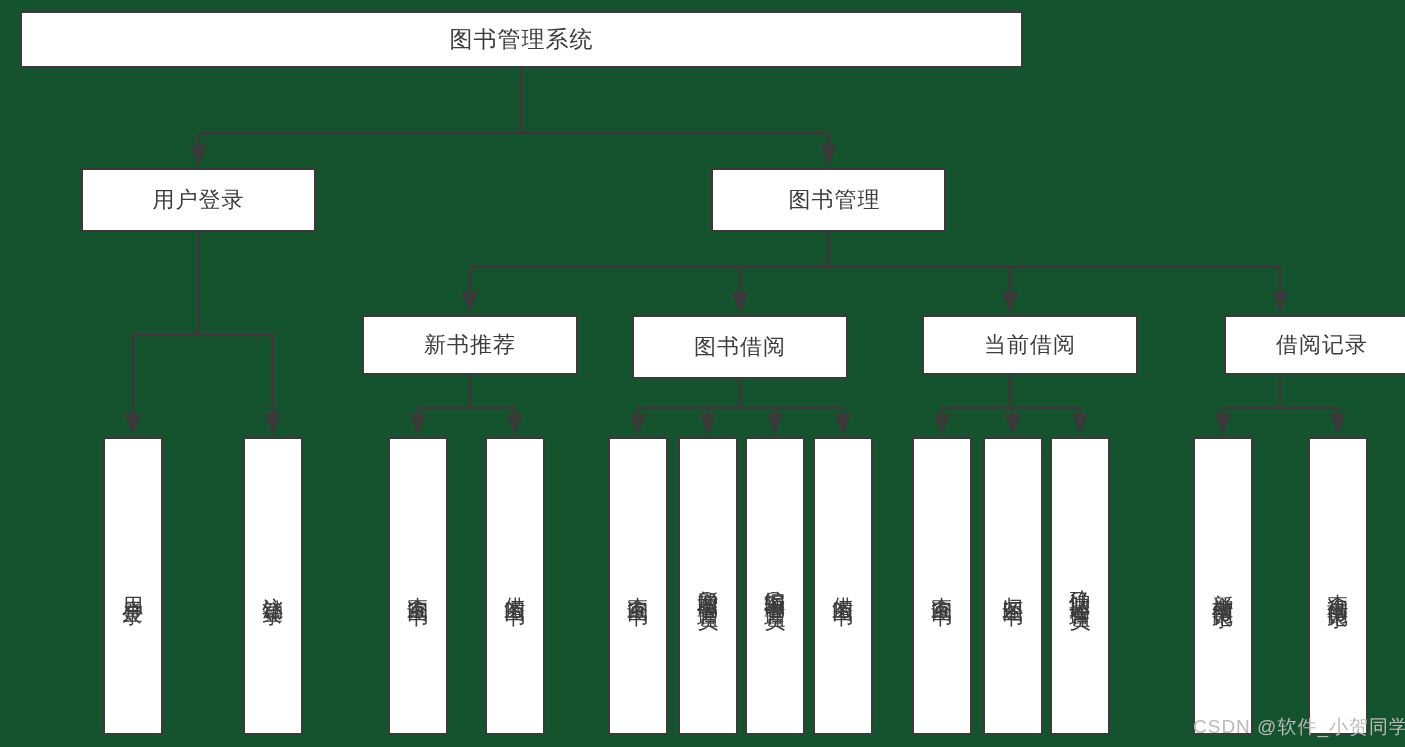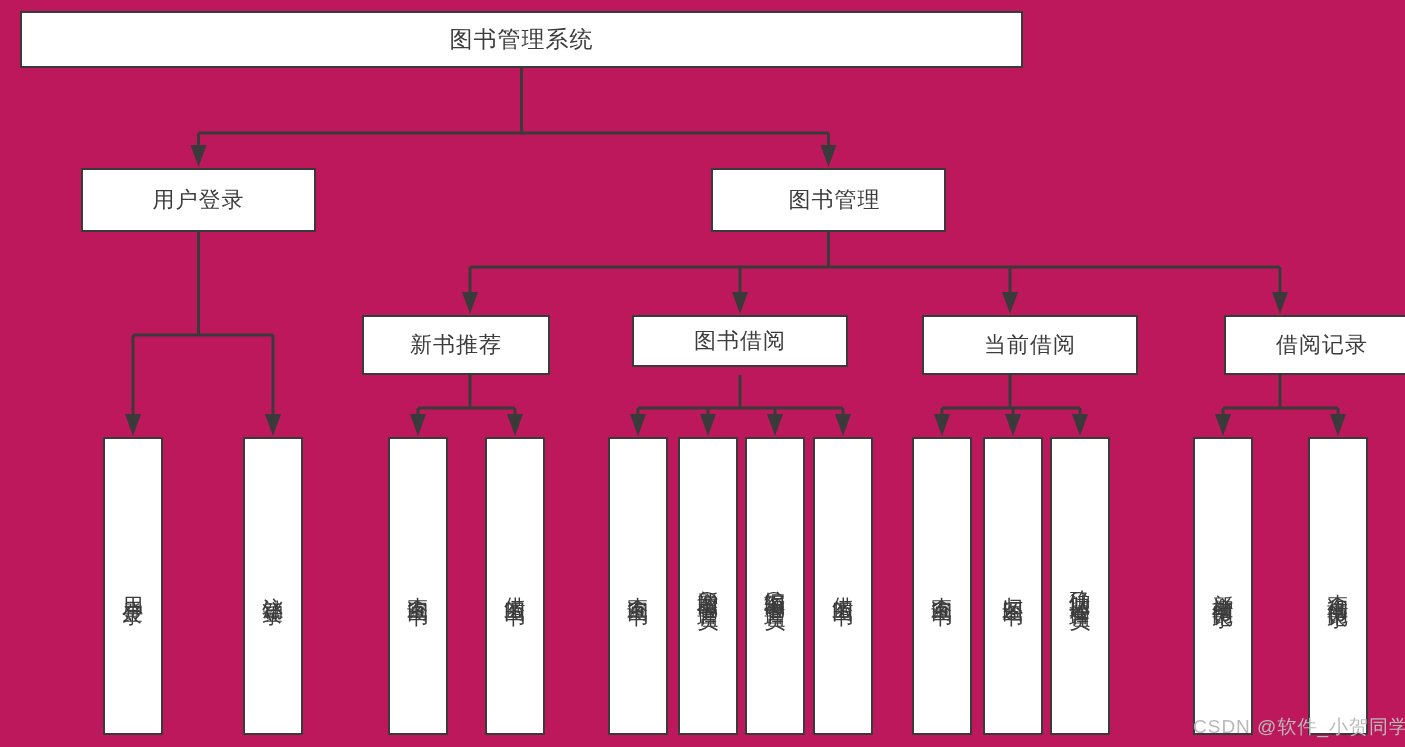--- a/index.html
+++ b/index.html
@@ -7,21 +7,21 @@
     padding: 0;
     background: #ffffff;
   }
   body {
     font-family: "Liberation Sans", "DejaVu Sans", sans-serif;
   }
   #canvas {
     position: relative;
     width: 1405px;
     height: 747px;
-    background: #be185d;
+    background: #14532d;
     overflow: hidden;
   }
   #wires {
     position: absolute;
     left: 0;
     top: 0;
     width: 1405px;
     height: 747px;
   }
   .node {
@@ -119,24 +119,24 @@
   <div id="nodes">
       <div class="node root" style="left: 20px; top: 11px; width: 1003px; height: 57px; border-color: rgb(58, 58, 58);">
         <span class="node-label" style="color: rgb(60, 60, 60);">图书管理系统</span>
       </div>
       <div class="node" style="left: 81px; top: 168px; width: 235px; height: 64px; border-color: rgb(58, 58, 58);">
         <span class="node-label" style="color: rgb(60, 60, 60);">用户登录</span>
       </div>
       <div class="node" style="left: 711px; top: 168px; width: 235px; height: 64px; border-color: rgb(58, 58, 58);">
         <span class="node-label" style="color: rgb(60, 60, 60); margin-left: 12px;">图书管理</span>
       </div>
-      <div class="node" style="left: 362px; top: 315px; width: 188px; height: 60px; border-color: rgb(58, 58, 58);">
+      <div class="node" style="left: 362px; top: 315px; width: 216px; height: 60px; border-color: rgb(58, 58, 58);">
         <span class="node-label" style="color: rgb(60, 60, 60);">新书推荐</span>
       </div>
-      <div class="node" style="left: 632px; top: 315px; width: 216px; height: 52px; border-color: rgb(58, 58, 58);">
+      <div class="node" style="left: 632px; top: 315px; width: 216px; height: 64px; border-color: rgb(58, 58, 58);">
         <span class="node-label" style="color: rgb(60, 60, 60);">图书借阅</span>
       </div>
       <div class="node" style="left: 922px; top: 315px; width: 216px; height: 60px; border-color: rgb(58, 58, 58);">
         <span class="node-label" style="color: rgb(60, 60, 60);">当前借阅</span>
       </div>
       <div class="node" style="left: 1224px; top: 315px; width: 196px; height: 60px; border-color: rgb(58, 58, 58);">
         <span class="node-label" style="color: rgb(60, 60, 60);">借阅记录</span>
       </div>
       <div class="node vertical" style="left: 103px; top: 437px; width: 60px; height: 298px; border-color: rgb(58, 58, 58);">
         <span class="node-label" style="color: rgb(60, 60, 60);">用户登录</span>

